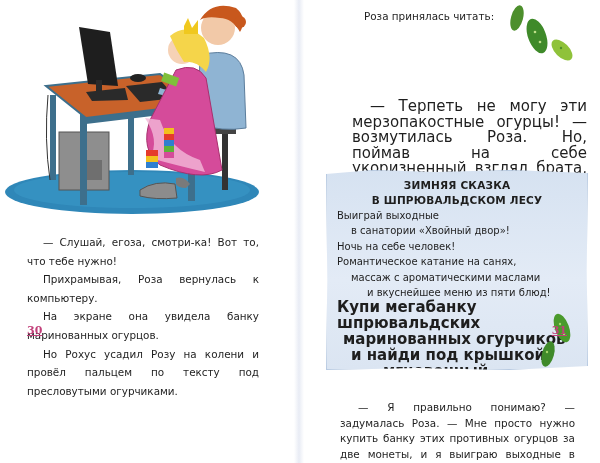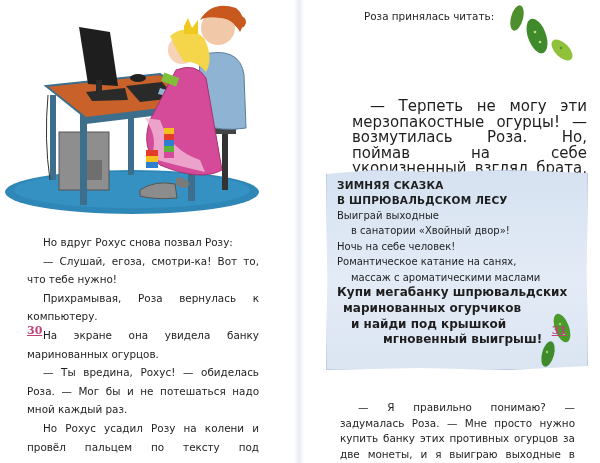--- a/index.html
+++ b/index.html
@@ -46,30 +46,30 @@
     .right-text p { text-indent: 18px; }
 
     .ad-box {
       position: absolute; left: 26px; top: 170px; width: 262px; height: 200px;
       background: linear-gradient(180deg, #d6e2f1 0%, #e3ebf6 55%, #dbe5f2 100%);
       border: 1px solid #b9cbe2;
       clip-path: polygon(0 2%, 18% 0, 42% 1%, 70% 0, 100% 1.5%, 99.5% 50%, 100% 98%, 70% 100%, 35% 99%, 0 100%, 0.5% 55%);
     }
     .ad-inner { position: absolute; left: 10px; top: 7px; right: 10px; font-family: "DejaVu Sans", sans-serif; }
     .ad-title {
-      font-weight: bold; font-size: 10.5px; line-height: 15px; letter-spacing: 0.2px;
+      text-align: center; font-weight: bold; font-size: 10.5px; line-height: 15px; letter-spacing: 0.2px;
     }
     .ad-body { font-size: 10px; line-height: 15.4px; }
     .ad-body .ind1 { padding-left: 14px; }
     .ad-body .ind2 { padding-left: 30px; }
     .ad-cta {
       color: #d3182a; font-weight: bold; font-size: 10.2px; letter-spacing: 2.6px;
       padding-left: 18px; line-height: 16px;
     }
-    .ad-offer { font-weight: bold; font-size: 12px; line-height: 15.8px; }
+    .ad-offer { font-weight: bold; font-size: 15px; line-height: 15.8px; }
     .ad-offer .o2 { padding-left: 0; margin-left: 6px; }
     .ad-offer .o3 { padding-left: 14px; }
     .ad-offer .o4 { padding-left: 46px; }
 
     .right-text2 {
       position: absolute; left: 40px; top: 400px; width: 235px;
       font-size: 10.4px; line-height: 15.6px; text-align: justify;
     }
     .right-text2 p { text-indent: 18px; }
 
@@ -139,25 +139,23 @@
           <rect x="164" y="146" width="10" height="6" fill="#5cb33a"></rect>
           <rect x="164" y="152" width="10" height="6" fill="#d54b9a"></rect>
         </g>
 
         <path d="M140,190 Q155,180 175,184 L177,198 Q155,200 140,196 Z" fill="#8c8c8c" stroke="#555"></path>
         <path d="M176,178 Q184,176 190,184 L186,188 Q178,188 176,184 Z" fill="#7a7a7a"></path>
       </svg>
     </div>
 
     <div class="left-text">
-      <p>Но вдруг Рохус снова позвал Розу:</p>
       <p>— Слушай, егоза, смотри-ка! Вот то, что тебе нужно!</p>
       <p>Прихрамывая, Роза вернулась к компьютеру.</p>
       <p>На экране она увидела банку маринованных огурцов.</p>
-      <p>— Ты вредина, Рохус! — обиделась Роза. — Мог бы и не потешаться надо мной каждый раз.</p>
       <p>Но Рохус усадил Розу на колени и провёл пальцем по тексту под пресловутыми огурчиками.</p>
 
     </div>
 
     <div class="page-num left">30</div>
   </div>
 
   <div class="page">
     <div class="intro">Роза принялась читать:</div>
 
@@ -178,20 +176,21 @@
     <div class="ad-box">
       <div class="ad-inner">
         <div class="ad-title">ЗИМНЯЯ СКАЗКА</div>
         <div class="ad-title">В ШПРЮВАЛЬДСКОМ ЛЕСУ</div>
         <div class="ad-body">
           <div>Выиграй выходные</div>
           <div class="ind1">в санатории «Хвойный двор»!</div>
           <div>Ночь на себе человек!</div>
           <div>Романтическое катание на санях,</div>
           <div class="ind1">массаж с ароматическими маслами</div>
+          <div class="ind2">и вкуснейшее меню из пяти блюд!</div>
         </div>
         <div class="ad-offer">
           <div>Купи мегабанку шпрювальдских</div>
           <div class="o2">маринованных огурчиков</div>
           <div class="o3">и найди под крышкой</div>
           <div class="o4">мгновенный выигрыш!</div>
         </div>
       </div>
     </div>
 

